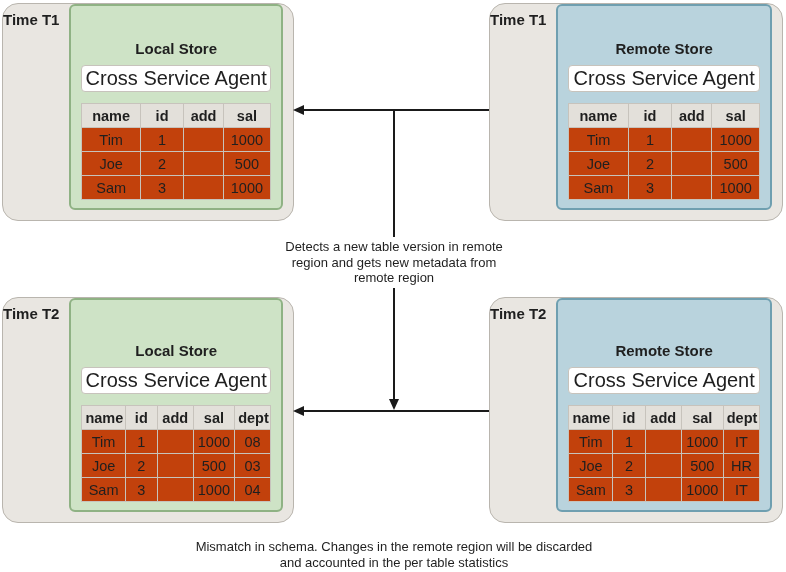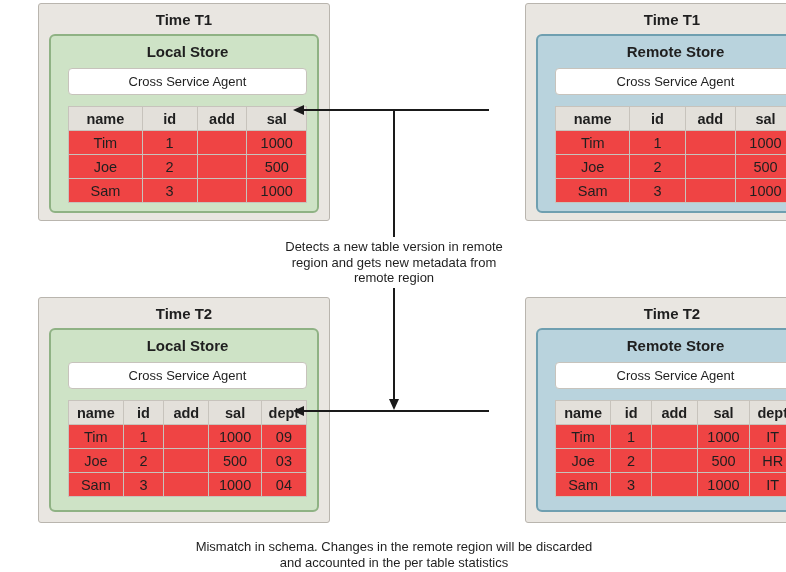--- a/index.html
+++ b/index.html
@@ -20,56 +20,56 @@
   *{box-sizing:border-box;margin:0;padding:0;}
   html,body{background:var(--page-bg);}
   body{font-family:"Liberation Sans",sans-serif;color:var(--text);}
   .canvas{position:relative;width:786px;height:572px;background:var(--page-bg);overflow:hidden;}
 
   
   .outer-box{
     position:absolute;
     background:var(--outer-bg);
     border:1px solid var(--outer-border);
-    border-radius:3px;
-    display:flex;flex-direction:column;margin-left:36px;
+    border-radius:16px;
+    display:flex;flex-direction:row;
   }
   .pos-t1-local {left:2px;  top:3px;   width:292px; height:218px;}
   .pos-t1-remote{left:489px;top:3px;   width:294px; height:218px;}
   .pos-t2-local {left:2px;  top:297px; width:292px; height:226px;}
   .pos-t2-remote{left:489px;top:297px; width:294px; height:226px;}
 
   .time-title{
     height:30px;line-height:31px;text-align:center;
     font-size:15px;font-weight:bold;
   }
   .store-panel{
     flex:1;margin:0 10px 10px 10px;
     border-radius:6px;border:2px solid;
-    padding:5px 10px 8px 17px;
-    display:flex;flex-direction:column;
+    padding:5px 10px 8px 10px;
+    display:flex;flex-direction:column;justify-content:flex-end;
   }
   .store-panel.green{background:var(--green-bg);border-color:var(--green-border);}
   .store-panel.blue {background:var(--blue-bg); border-color:var(--blue-border);}
   .store-title{
     text-align:center;font-size:15px;font-weight:bold;
     margin:2px 0 8px 0;
   }
   .agent-bar{
     background:var(--agent-bg);
     border:1px solid var(--agent-border);
     border-radius:4px;
     height:27px;line-height:25px;text-align:center;
-    font-size:13px;
+    font-size:20px;
     margin-bottom:11px;
   }
 
   
   table.data-table{
-    width:100%;border-collapse:collapse;background:#ef4444;
+    width:100%;border-collapse:collapse;background:#c2410c;
     font-size:14.5px;table-layout:fixed;
   }
   table.data-table th,table.data-table td{
     border:1px solid var(--table-border);
     text-align:center;height:24px;padding:0 3px;
     overflow:hidden;white-space:nowrap;
   }
   table.data-table th{background:var(--table-header-bg);font-weight:bold;}
   table.cols-4 th:nth-child(1){width:31%;}
   table.cols-4 th:nth-child(2){width:23%;}
@@ -211,21 +211,21 @@
               <th>sal</th>
               <th>dept</th>
             </tr>
           </thead>
           <tbody>
             <tr>
               <td>Tim</td>
               <td>1</td>
               <td></td>
               <td>1000</td>
-              <td>09</td>
+              <td>08</td>
             </tr>
             <tr>
               <td>Joe</td>
               <td>2</td>
               <td></td>
               <td>500</td>
               <td>03</td>
             </tr>
             <tr>
               <td>Sam</td>

